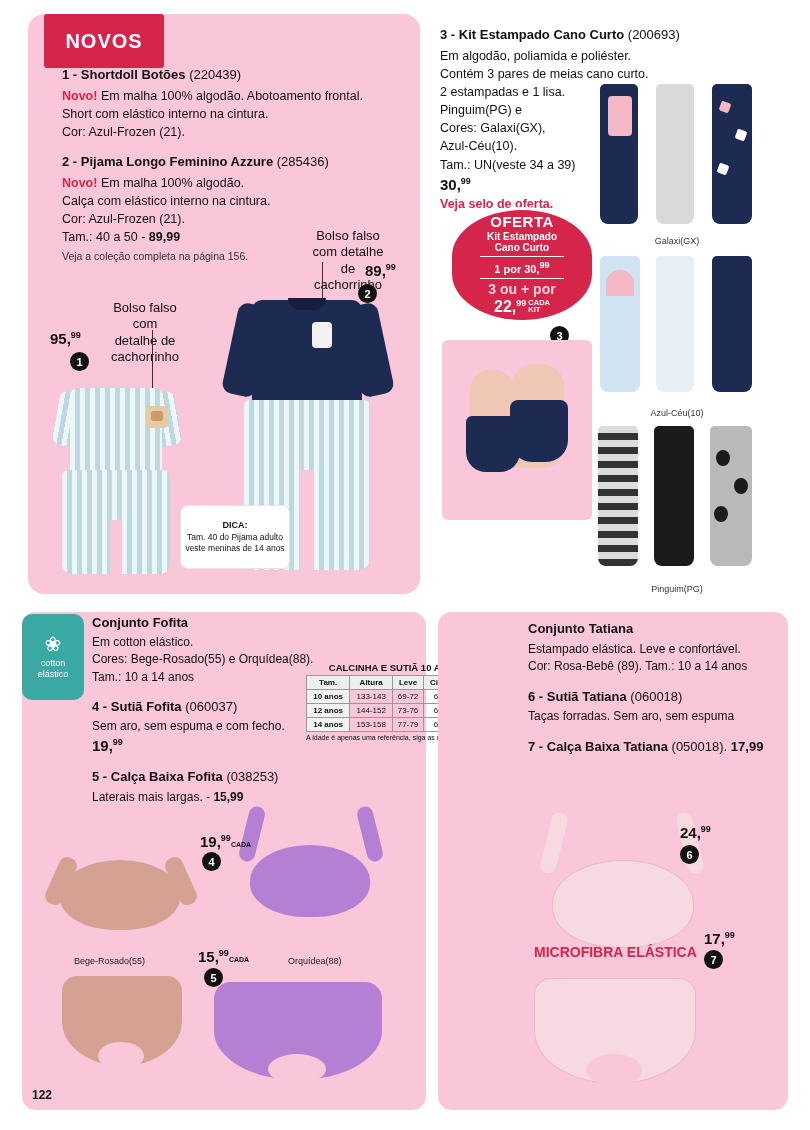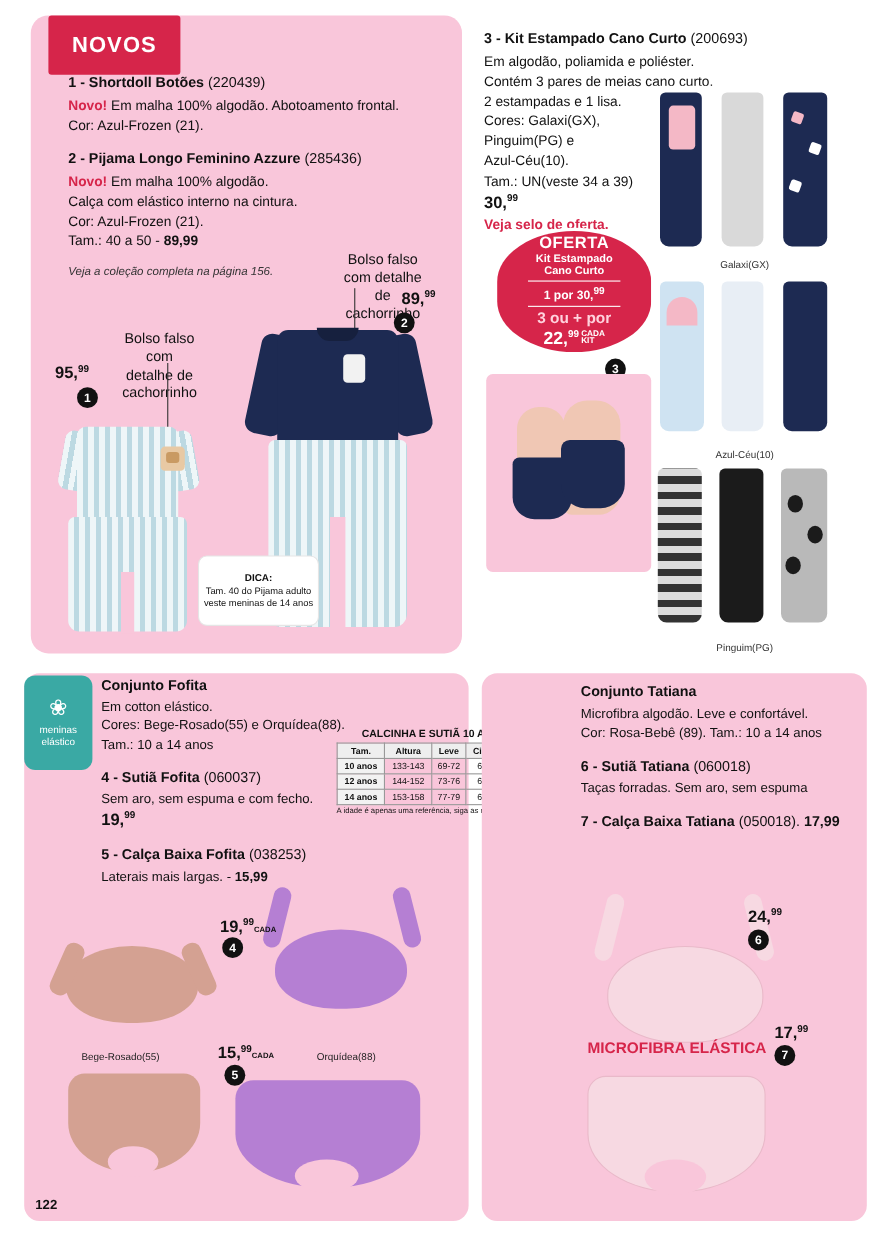--- a/index.html
+++ b/index.html
@@ -23,21 +23,21 @@
     background:#d6254a;color:#fff;border-radius:3px;
     display:flex;align-items:center;justify-content:center;
     font-weight:bold;font-size:20px;letter-spacing:1px;
   }
 
   
   .txt-left{position:absolute;left:62px;top:66px;width:330px;font-size:12.5px;line-height:1.45;}
   .hd{font-weight:bold;font-size:13px;color:#111;margin-bottom:2px;}
   .hd .code{font-weight:normal;}
   .novo{color:#d6254a;font-weight:bold;}
-  .small-note{font-size:10.5px;color:#333;margin-top:12px;font-style:italic;}
+  .small-note{font-size:10.5px;color:#333;margin-top:2px;}
   .blk2{margin-top:12px;}
 
   
   .price{font-weight:bold;font-size:15px;color:#111;white-space:nowrap;}
   .price sup{font-size:9px;}
   .num-badge{
     width:19px;height:19px;border-radius:50%;background:#111;color:#fff;
     font-size:11px;font-weight:bold;display:flex;align-items:center;justify-content:center;
   }
 
@@ -179,20 +179,21 @@
 
   <div class="txt-left">
     <div class="hd">
       <span>1 - Shortdoll Botões</span>
       <span class="code">(220439)</span>
     </div>
     <div>
       <span class="novo">Novo!</span>
       <span>Em malha 100% algodão. Abotoamento frontal.</span>
     </div>
+    <div>Short com elástico interno na cintura.</div>
     <div>Cor: Azul-Frozen (21).</div>
 
     <div class="blk2">
       <div class="hd">
         <span>2 - Pijama Longo Feminino Azzure</span>
         <span class="code">(285436)</span>
       </div>
       <div>
         <span class="novo">Novo!</span>
         <span>Em malha 100% algodão.</span>
@@ -242,22 +243,22 @@
   <div class="num-badge b2">2</div>
 
   <div class="txt-right">
     <div class="hd">
       <span>3 - Kit Estampado Cano Curto</span>
       <span class="code">(200693)</span>
     </div>
     <div>Em algodão, poliamida e poliéster.</div>
     <div>Contém 3 pares de meias cano curto,</div>
     <div>2 estampadas e 1 lisa.</div>
+    <div>Pinguim(PG) e</div>
     <div>Cores: Galaxi(GX),</div>
-    <div>Pinguim(PG) e</div>
     <div>Azul-Céu(10).</div>
     <div>Tam.: UN(veste 34 a 39)</div>
     <div class="price">
       <span>30,</span><sup>99</sup>
     </div>
     <div class="veja">Veja selo de oferta.</div>
   </div>
 
   <div class="oferta">
     <div class="burst"></div>
@@ -310,21 +311,21 @@
   <div class="ph feet">
     <div class="sk" style="left:28px;top:30px;width:44px;height:96px;background:#f0c7b4;border-radius:20px 20px 6px 22px;"></div>
     <div class="sk" style="left:70px;top:24px;width:52px;height:104px;background:#f0c7b4;border-radius:22px 22px 20px 8px;"></div>
     <div class="sk" style="left:24px;top:76px;width:54px;height:56px;background:#1d2a52;border-radius:6px 6px 20px 20px;"></div>
     <div class="sk" style="left:68px;top:60px;width:58px;height:62px;background:#1d2a52;border-radius:8px 8px 22px 22px;"></div>
   </div>
 
   <div class="bl-panel"></div>
   <div class="cotton-badge">
     <div class="ci">❀</div>
-    <div>meninas</div>
+    <div>cotton</div>
     <div>elástico</div>
   </div>
 
   <div class="txt-bl">
     <div class="hd">Conjunto Fofita</div>
     <div>Em cotton elástico.</div>
     <div>Cores: Bege-Rosado(55) e Orquídea(88).</div>
     <div>Tam.: 10 a 14 anos</div>
     <div class="hd" style="margin-top:12px;">
       <span>4 - Sutiã Fofita</span>
@@ -404,21 +405,21 @@
   <div class="num-badge b4">4</div>
 
   <div class="price p5">
     <span>15,</span><sup>99</sup><span class="cada">CADA</span>
   </div>
   <div class="num-badge b5">5</div>
 
   <div class="br-panel"></div>
   <div class="txt-br">
     <div class="hd">Conjunto Tatiana</div>
-    <div>Microfibra algodão. Leve e confortável.</div>
+    <div>Estampado elástica. Leve e confortável.</div>
     <div>Cor: Rosa-Bebê (89). Tam.: 10 a 14 anos</div>
     <div class="hd" style="margin-top:12px;">
       <span>6 - Sutiã Tatiana</span>
       <span class="code">(060018)</span>
     </div>
     <div>Taças forradas. Sem aro, sem espuma</div>
     <div class="hd" style="margin-top:12px;">
       <span>7 - Calça Baixa Tatiana</span>
       <span class="code">(050018).</span>
       <b>17,99</b>

